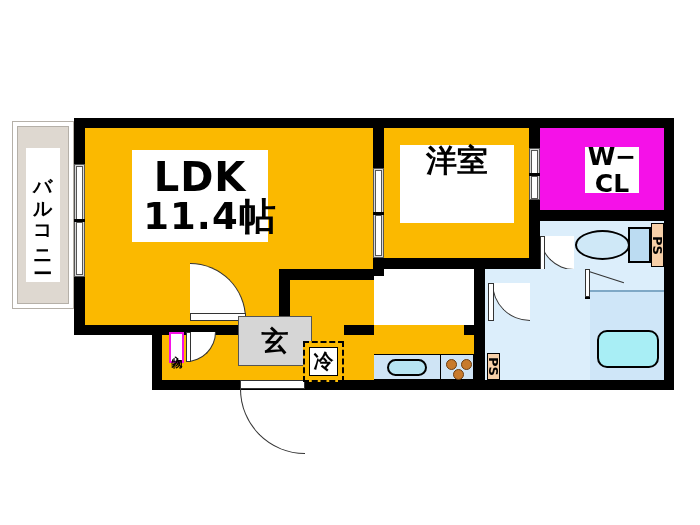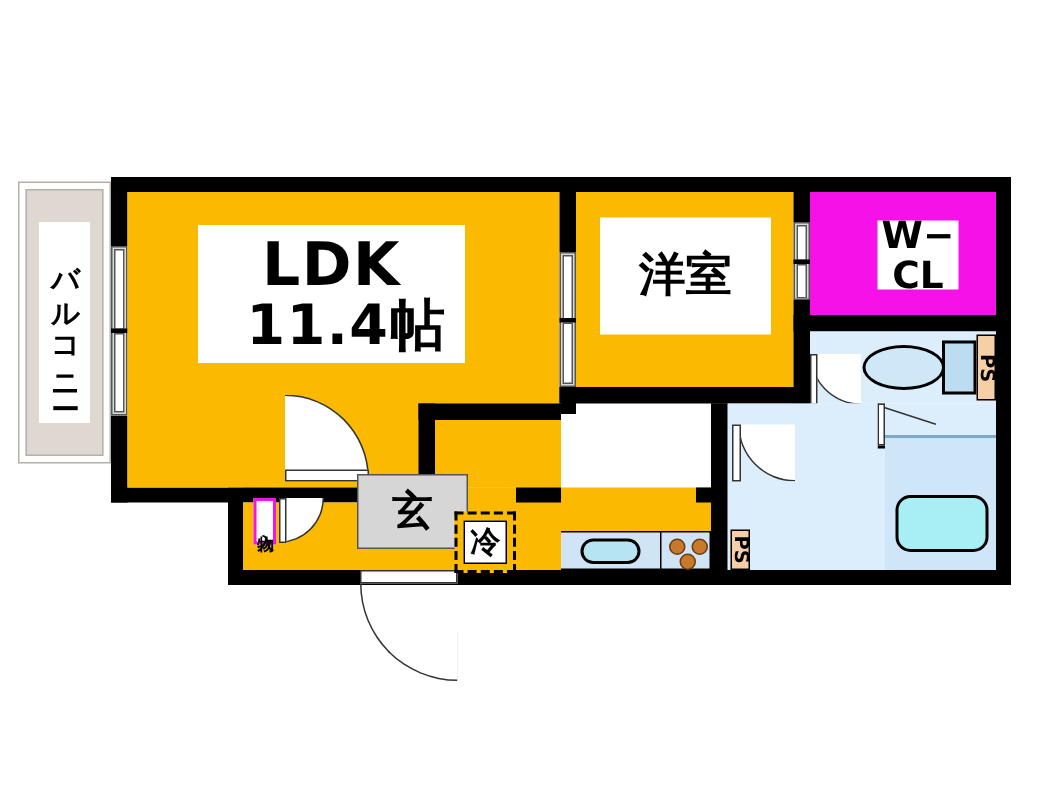--- a/index.html
+++ b/index.html
@@ -175,34 +175,34 @@
   <div class="abs thin-line" style="left:74px; top:219px; width:11px; height:3px;"></div>
 
   <div class="abs wall" style="left:664px; top:118px; width:10px; height:272px;"></div>
 
   <div class="abs wall" style="left:152px; top:380px; width:522px; height:10px;"></div>
 
   <div class="abs wall" style="left:152px; top:325px; width:10px; height:65px;"></div>
   <div class="abs wall" style="left:74px; top:325px; width:88px; height:10px;"></div>
 
   <div class="abs room-ldk" style="left:85px; top:128px; width:288px; height:197px;"></div>
-  <div class="abs label lbl-box ldk-label" style="left:132px; top:150px; width:178px; height:92px;">
+  <div class="abs label lbl-box ldk-label" style="left:132px; top:150px; width:136px; height:92px;">
     <span>LDK</span>
     <span class="l2">11.4帖</span>
   </div>
 
   <div class="abs wall" style="left:373px; top:118px; width:11px; height:50px;"></div>
   <div class="abs wall" style="left:373px; top:258px; width:11px; height:18px;"></div>
   <div class="abs slide-frame" style="left:373px; top:168px; width:11px; height:90px;"></div>
   <div class="abs slide-win" style="left:375px; top:170px; width:7px; height:43px;"></div>
   <div class="abs slide-win" style="left:375px; top:215px; width:7px; height:41px;"></div>
   <div class="abs thin-line" style="left:373px; top:212px; width:11px; height:3px;"></div>
 
   <div class="abs room-yo" style="left:384px; top:128px; width:145px; height:130px;"></div>
-  <div class="abs label lbl-box yo-label" style="left:400px; top:145px; width:114px; height:78px;">
+  <div class="abs label lbl-box yo-label" style="left:400px; top:145px; width:114px; height:78px;justify-content:space-between;">
     <span>洋室</span>
   </div>
 
   <div class="abs wall" style="left:373px; top:258px; width:167px; height:11px;"></div>
 
   <div class="abs wall" style="left:529px; top:118px; width:11px; height:30px;"></div>
   <div class="abs wall" style="left:529px; top:200px; width:11px; height:69px;"></div>
   <div class="abs slide-frame" style="left:529px; top:148px; width:11px; height:52px;"></div>
   <div class="abs slide-win" style="left:531px; top:150px; width:7px; height:24px;"></div>
   <div class="abs slide-win" style="left:531px; top:176px; width:7px; height:23px;"></div>

